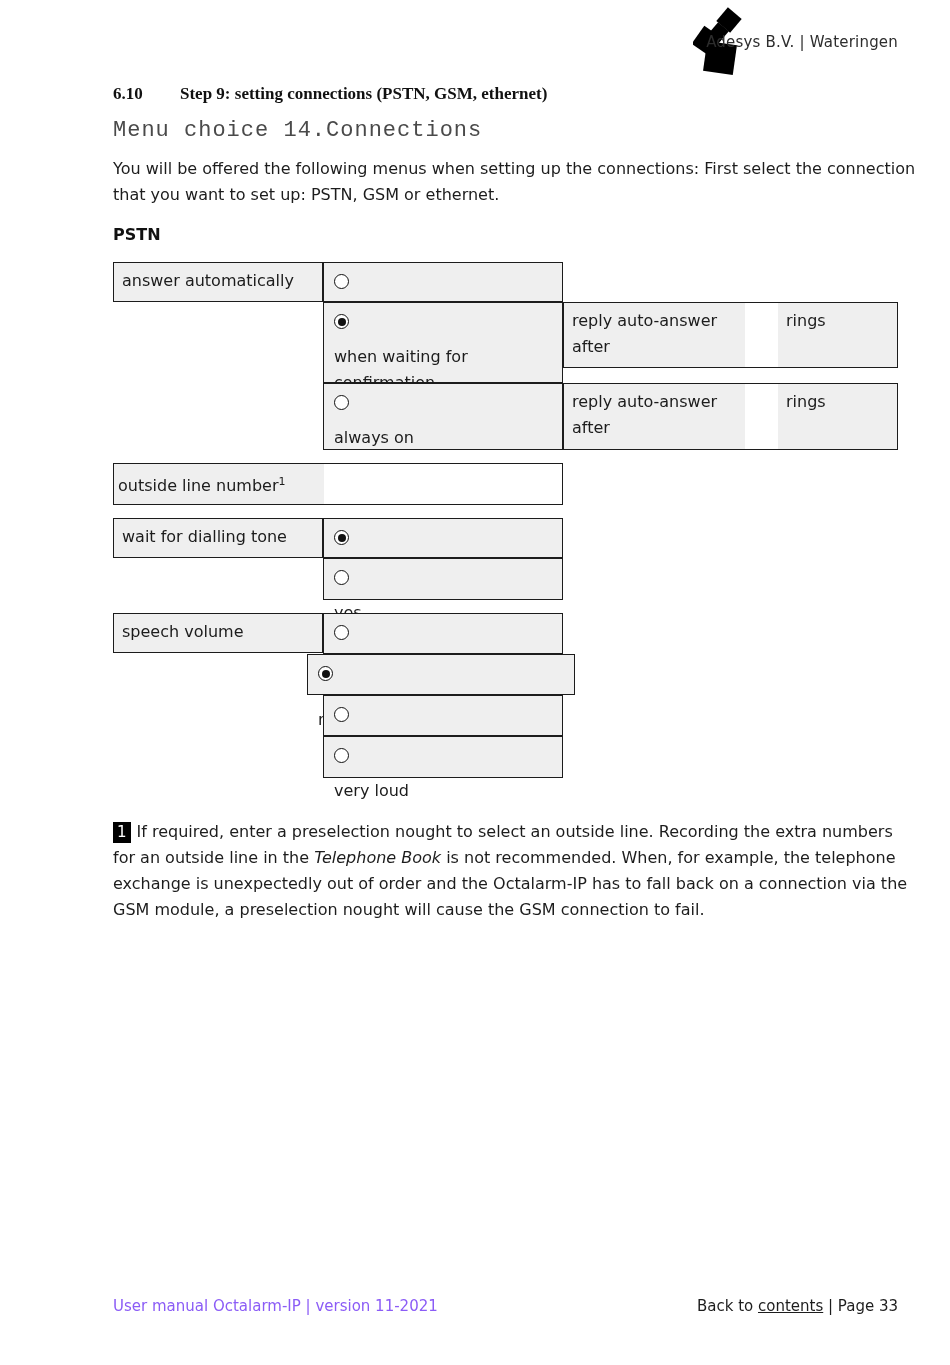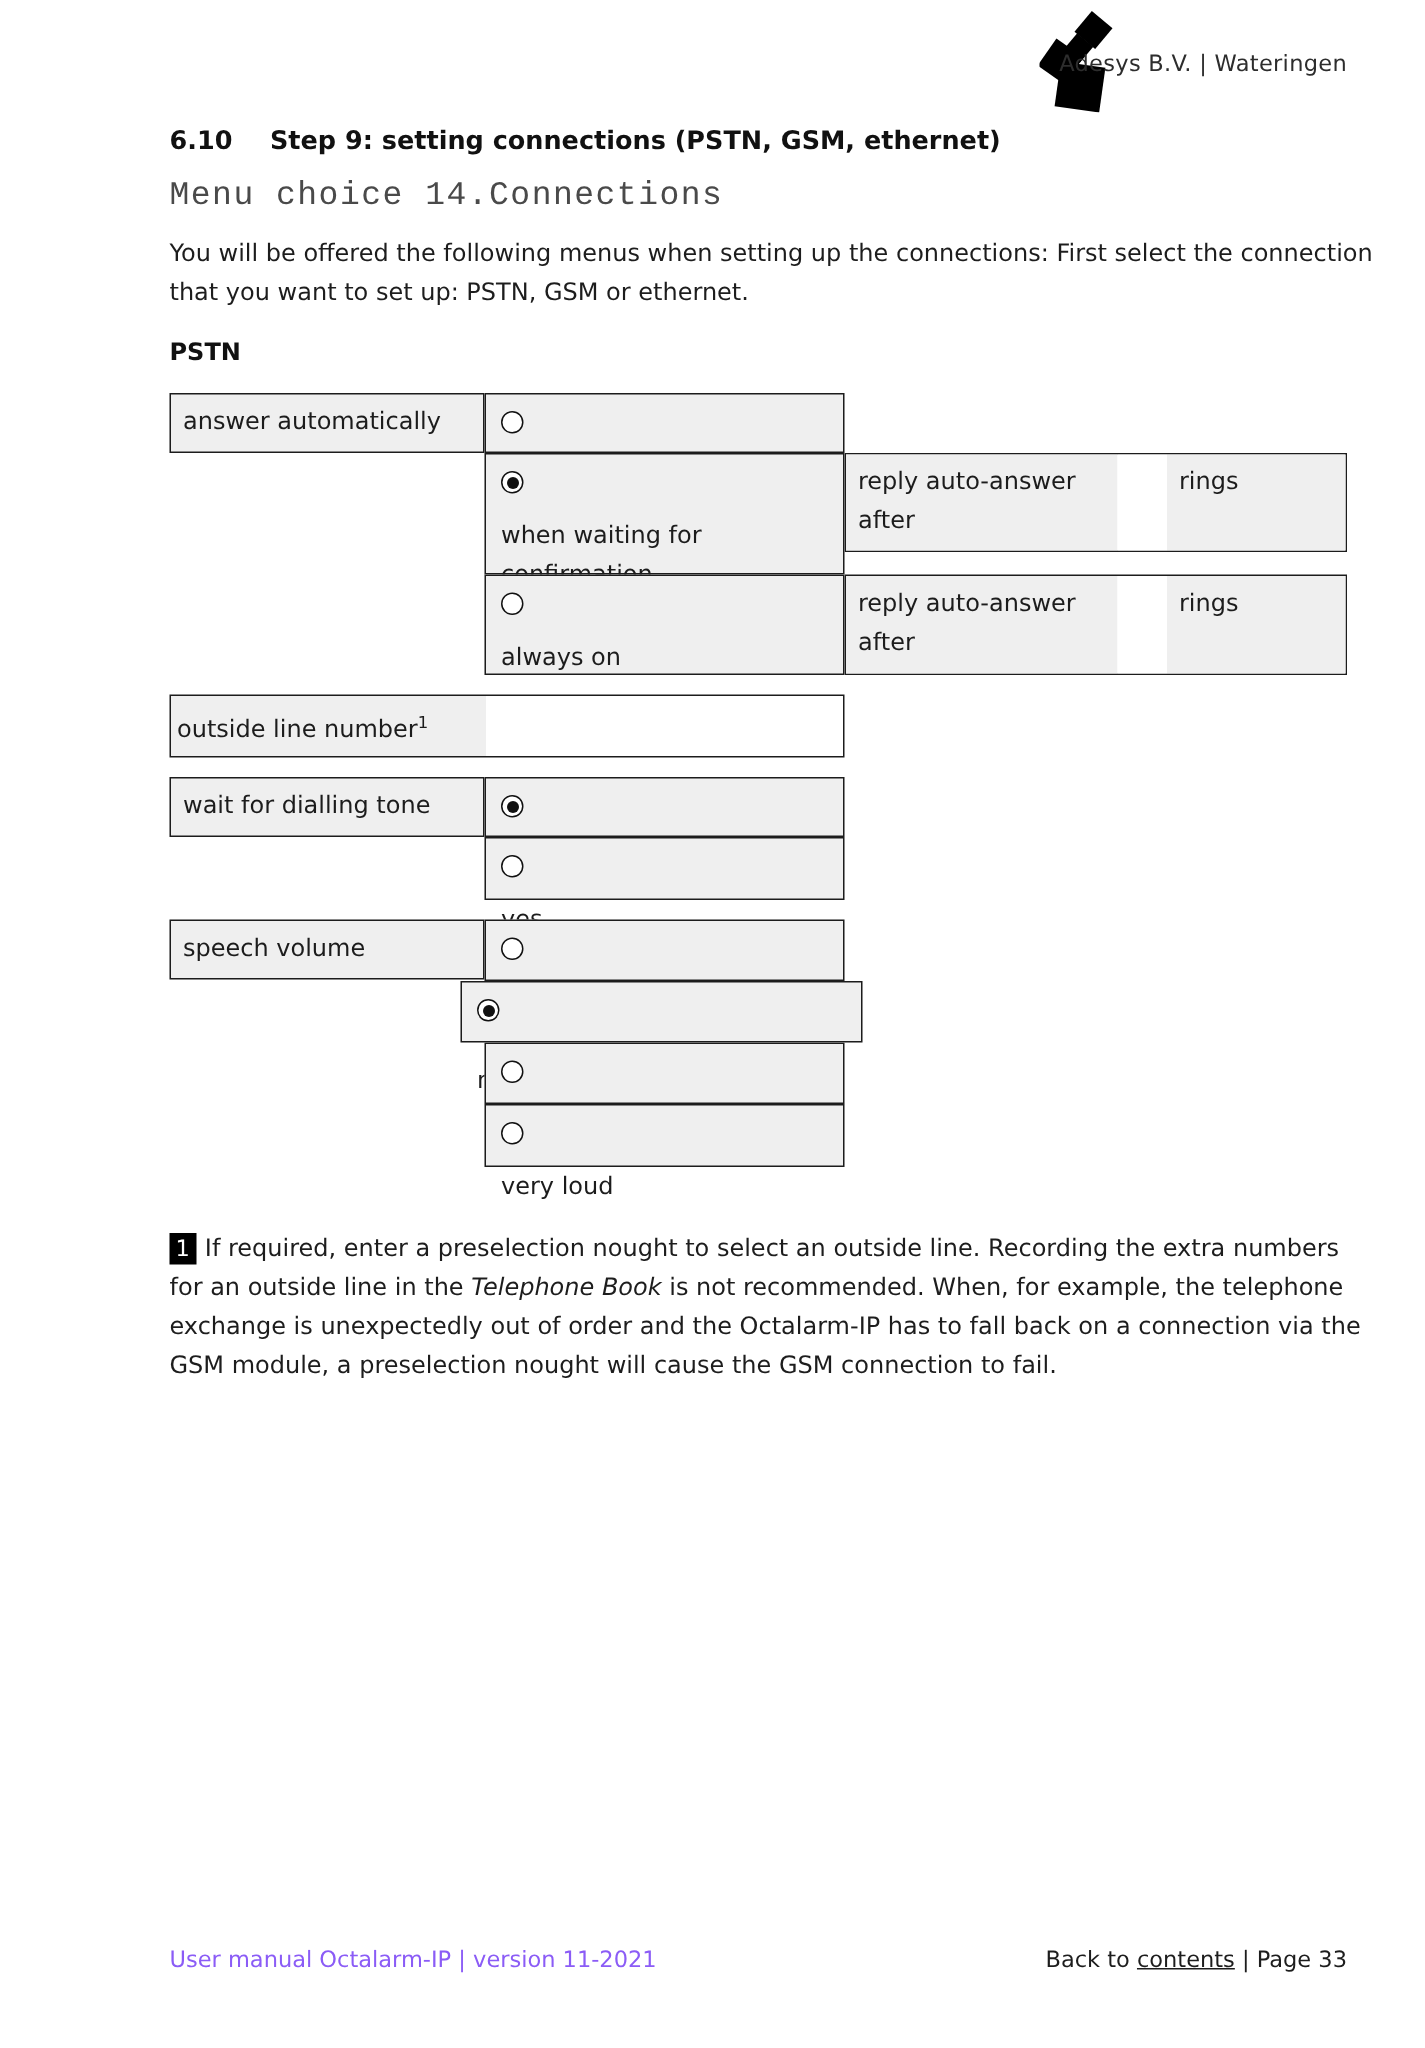--- a/index.html
+++ b/index.html
@@ -11,21 +11,21 @@
     color:#1d1d1d;
     overflow:hidden;
   }
   
   .logo{position:absolute;left:693px;top:5px;}
   .company{
     position:absolute;right:52px;top:33px;
     font-size:15px;color:#2d2d2d;letter-spacing:.2px;
   }
   
-  .heading{position:absolute;left:113px;top:84px;font-size:17px;font-weight:bold;color:#111;}
+  .heading{position:absolute;left:113px;top:84px;font-size:17px;font-weight:bold;color:#111;font-family:Liberation Serif, serif;}
   .heading .num{display:inline-block;width:67px;}
   .mono-line{
     position:absolute;left:113px;top:118px;
     font-family:"Liberation Mono","DejaVu Sans Mono",monospace;
     font-size:22px;letter-spacing:1px;color:#4a4a4a;
   }
   .intro{position:absolute;left:113px;top:156px;width:805px;font-size:16px;line-height:26px;}
   .pstn{position:absolute;left:113px;top:225px;font-size:16px;font-weight:bold;color:#111;}
   
   .tbl{position:absolute;}

